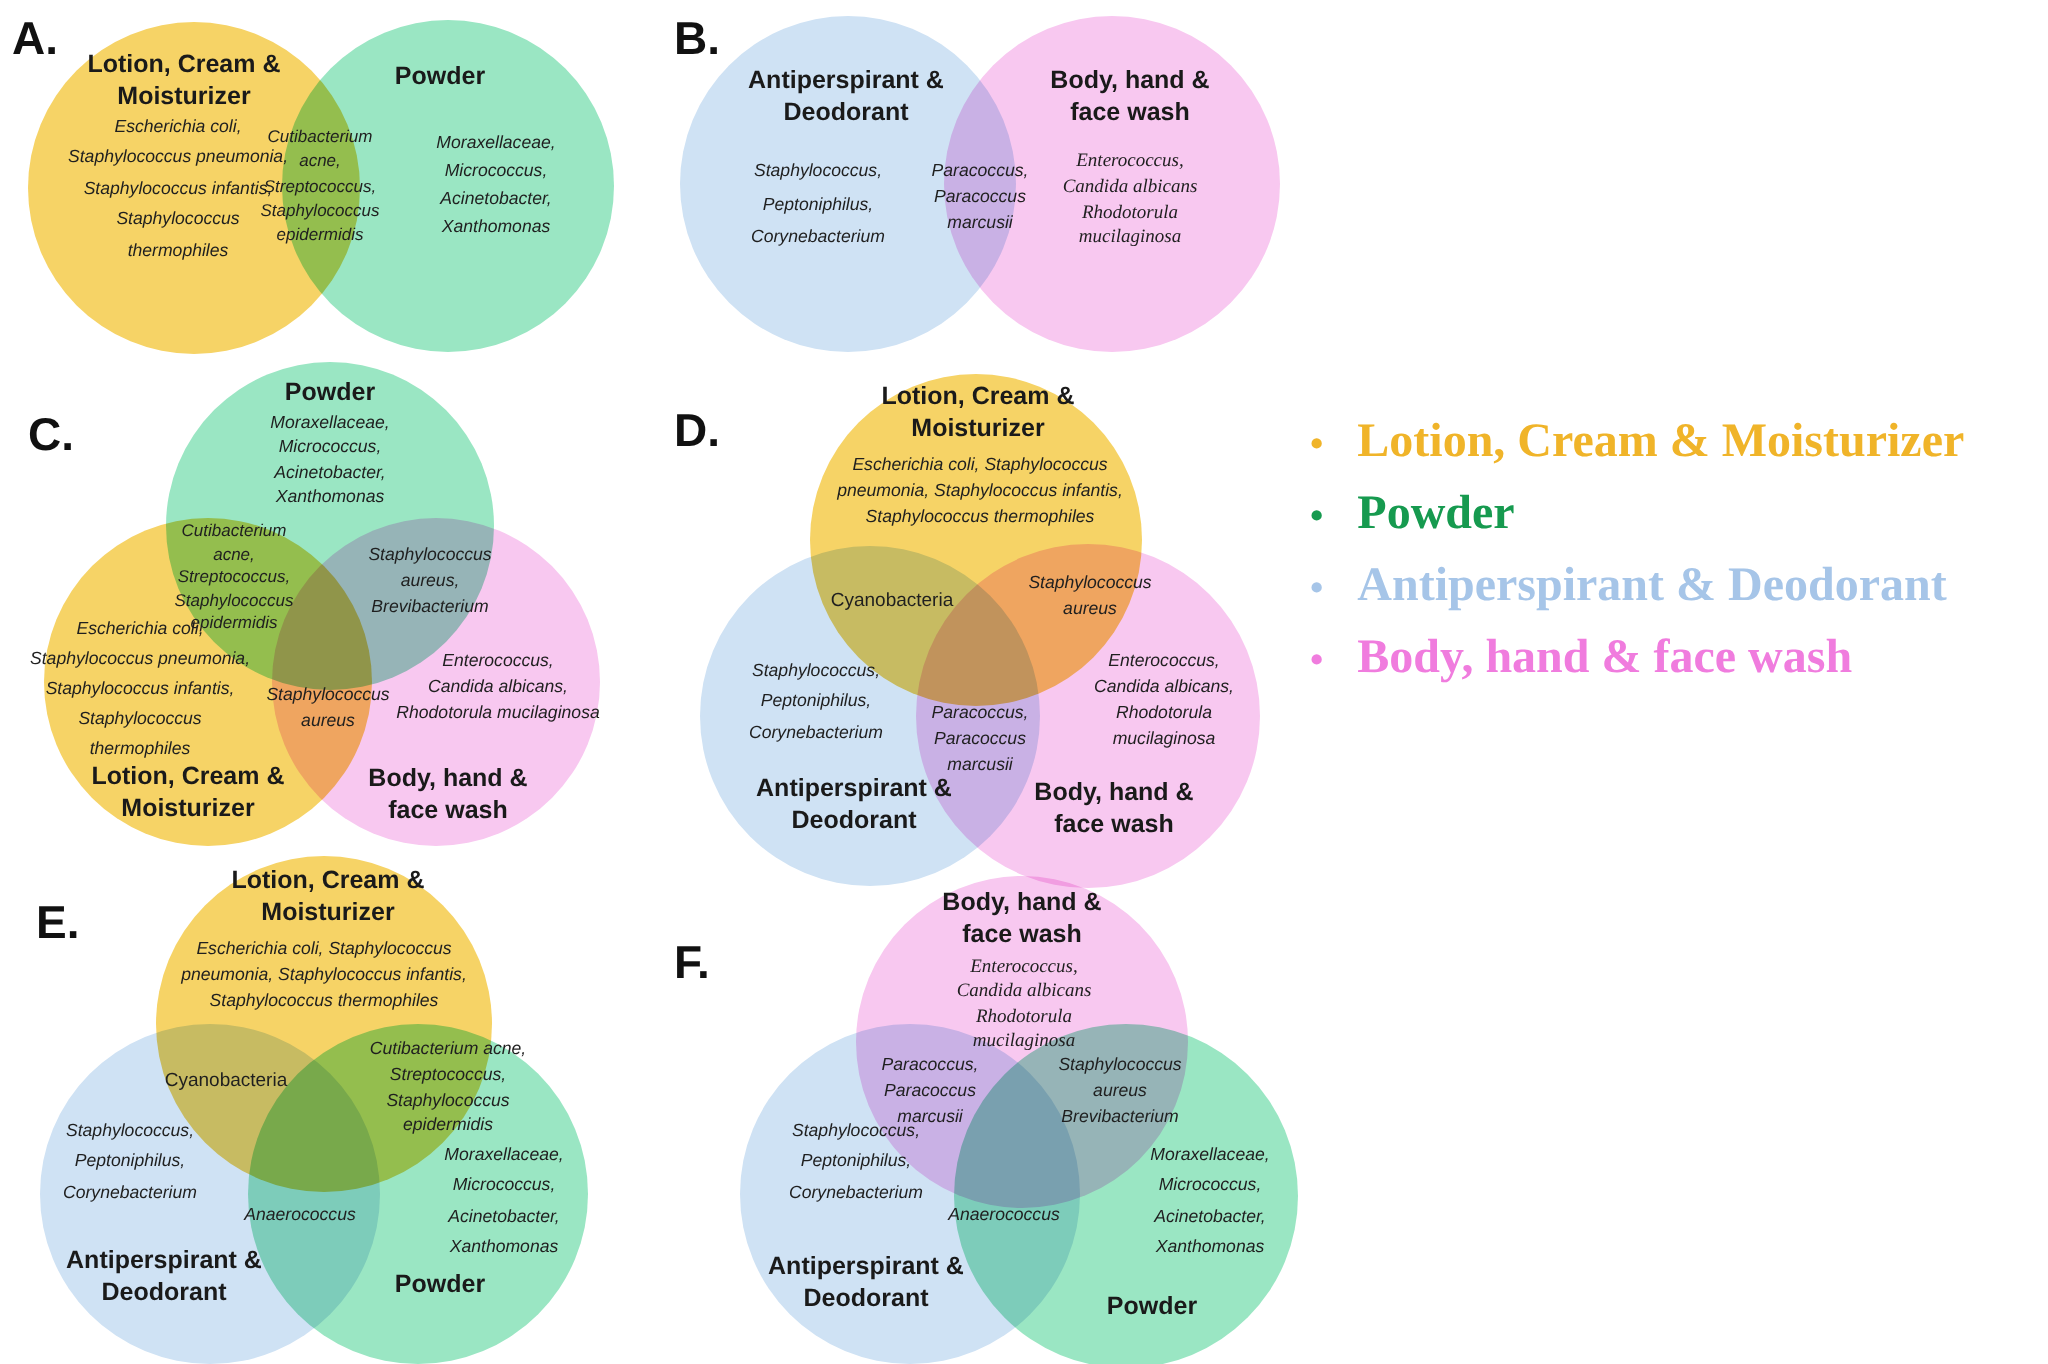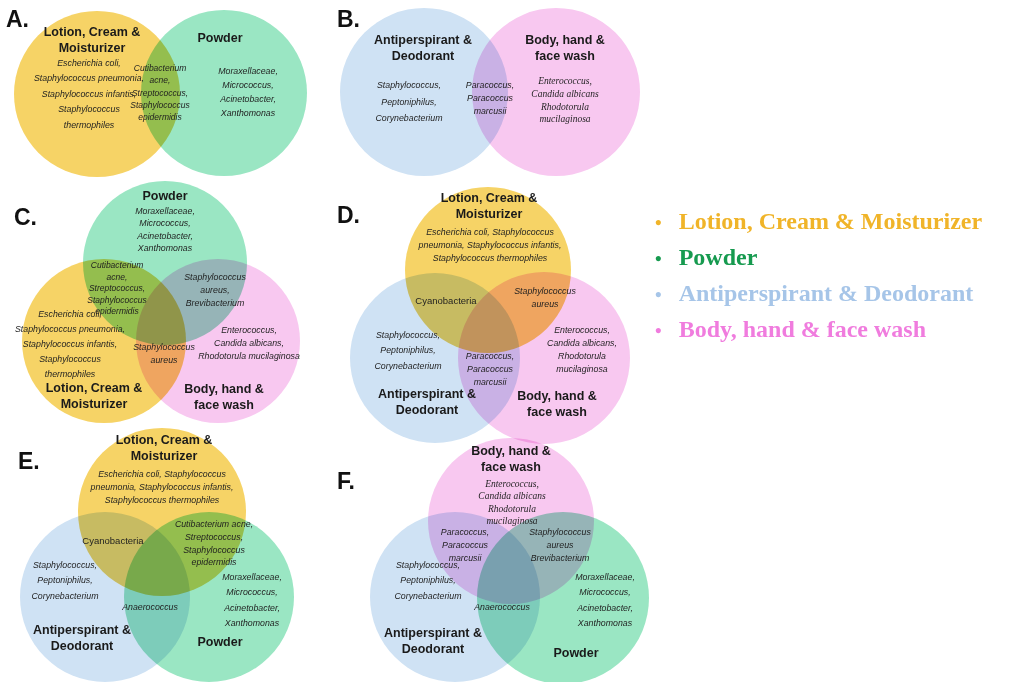--- a/index.html
+++ b/index.html
@@ -133,21 +133,21 @@
     <div class="plab" style="left:18px;top:448px">E.</div>
     <div class="circle" style="left: 78px; top: 428px; width: 168px; height: 168px; background: rgb(246, 211, 102);"></div>
     <div class="circle" style="left: 20px; top: 512px; width: 170px; height: 170px; background: rgb(207, 226, 244);"></div>
     <div class="circle" style="left: 124px; top: 512px; width: 170px; height: 170px; background: rgb(154, 230, 195);"></div>
     <div class="t" style="left:93px;top:432px;width:142px">Lotion, Cream &amp;
 Moisturizer</div>
     <div class="s" style="left:70px;top:468px;width:184px;line-height:1.5">Escherichia coli, Staphylococcus
 pneumonia, Staphylococcus infantis,
 Staphylococcus thermophiles</div>
     <div class="s" style="left:65px;top:533px;width:96px;font-style:normal;font-size:9.5px">Cyanobacteria</div>
-    <div class="s" style="left:158px;top:518px;width:112px;line-height:1.45">Cutibacterium acne,
+    <div class="s" style="left:168px;top:518px;width:112px;line-height:1.45">Cutibacterium acne,
 Streptococcus,
 Staphylococcus
 epidermidis</div>
     <div class="s" style="left:12px;top:558px;width:106px;line-height:1.75">Staphylococcus,
 Peptoniphilus,
 Corynebacterium</div>
     <div class="s" style="left:102px;top:600px;width:96px">Anaerococcus</div>
     <div class="s" style="left:198px;top:570px;width:108px;line-height:1.75">Moraxellaceae,
 Micrococcus,
 Acinetobacter,

